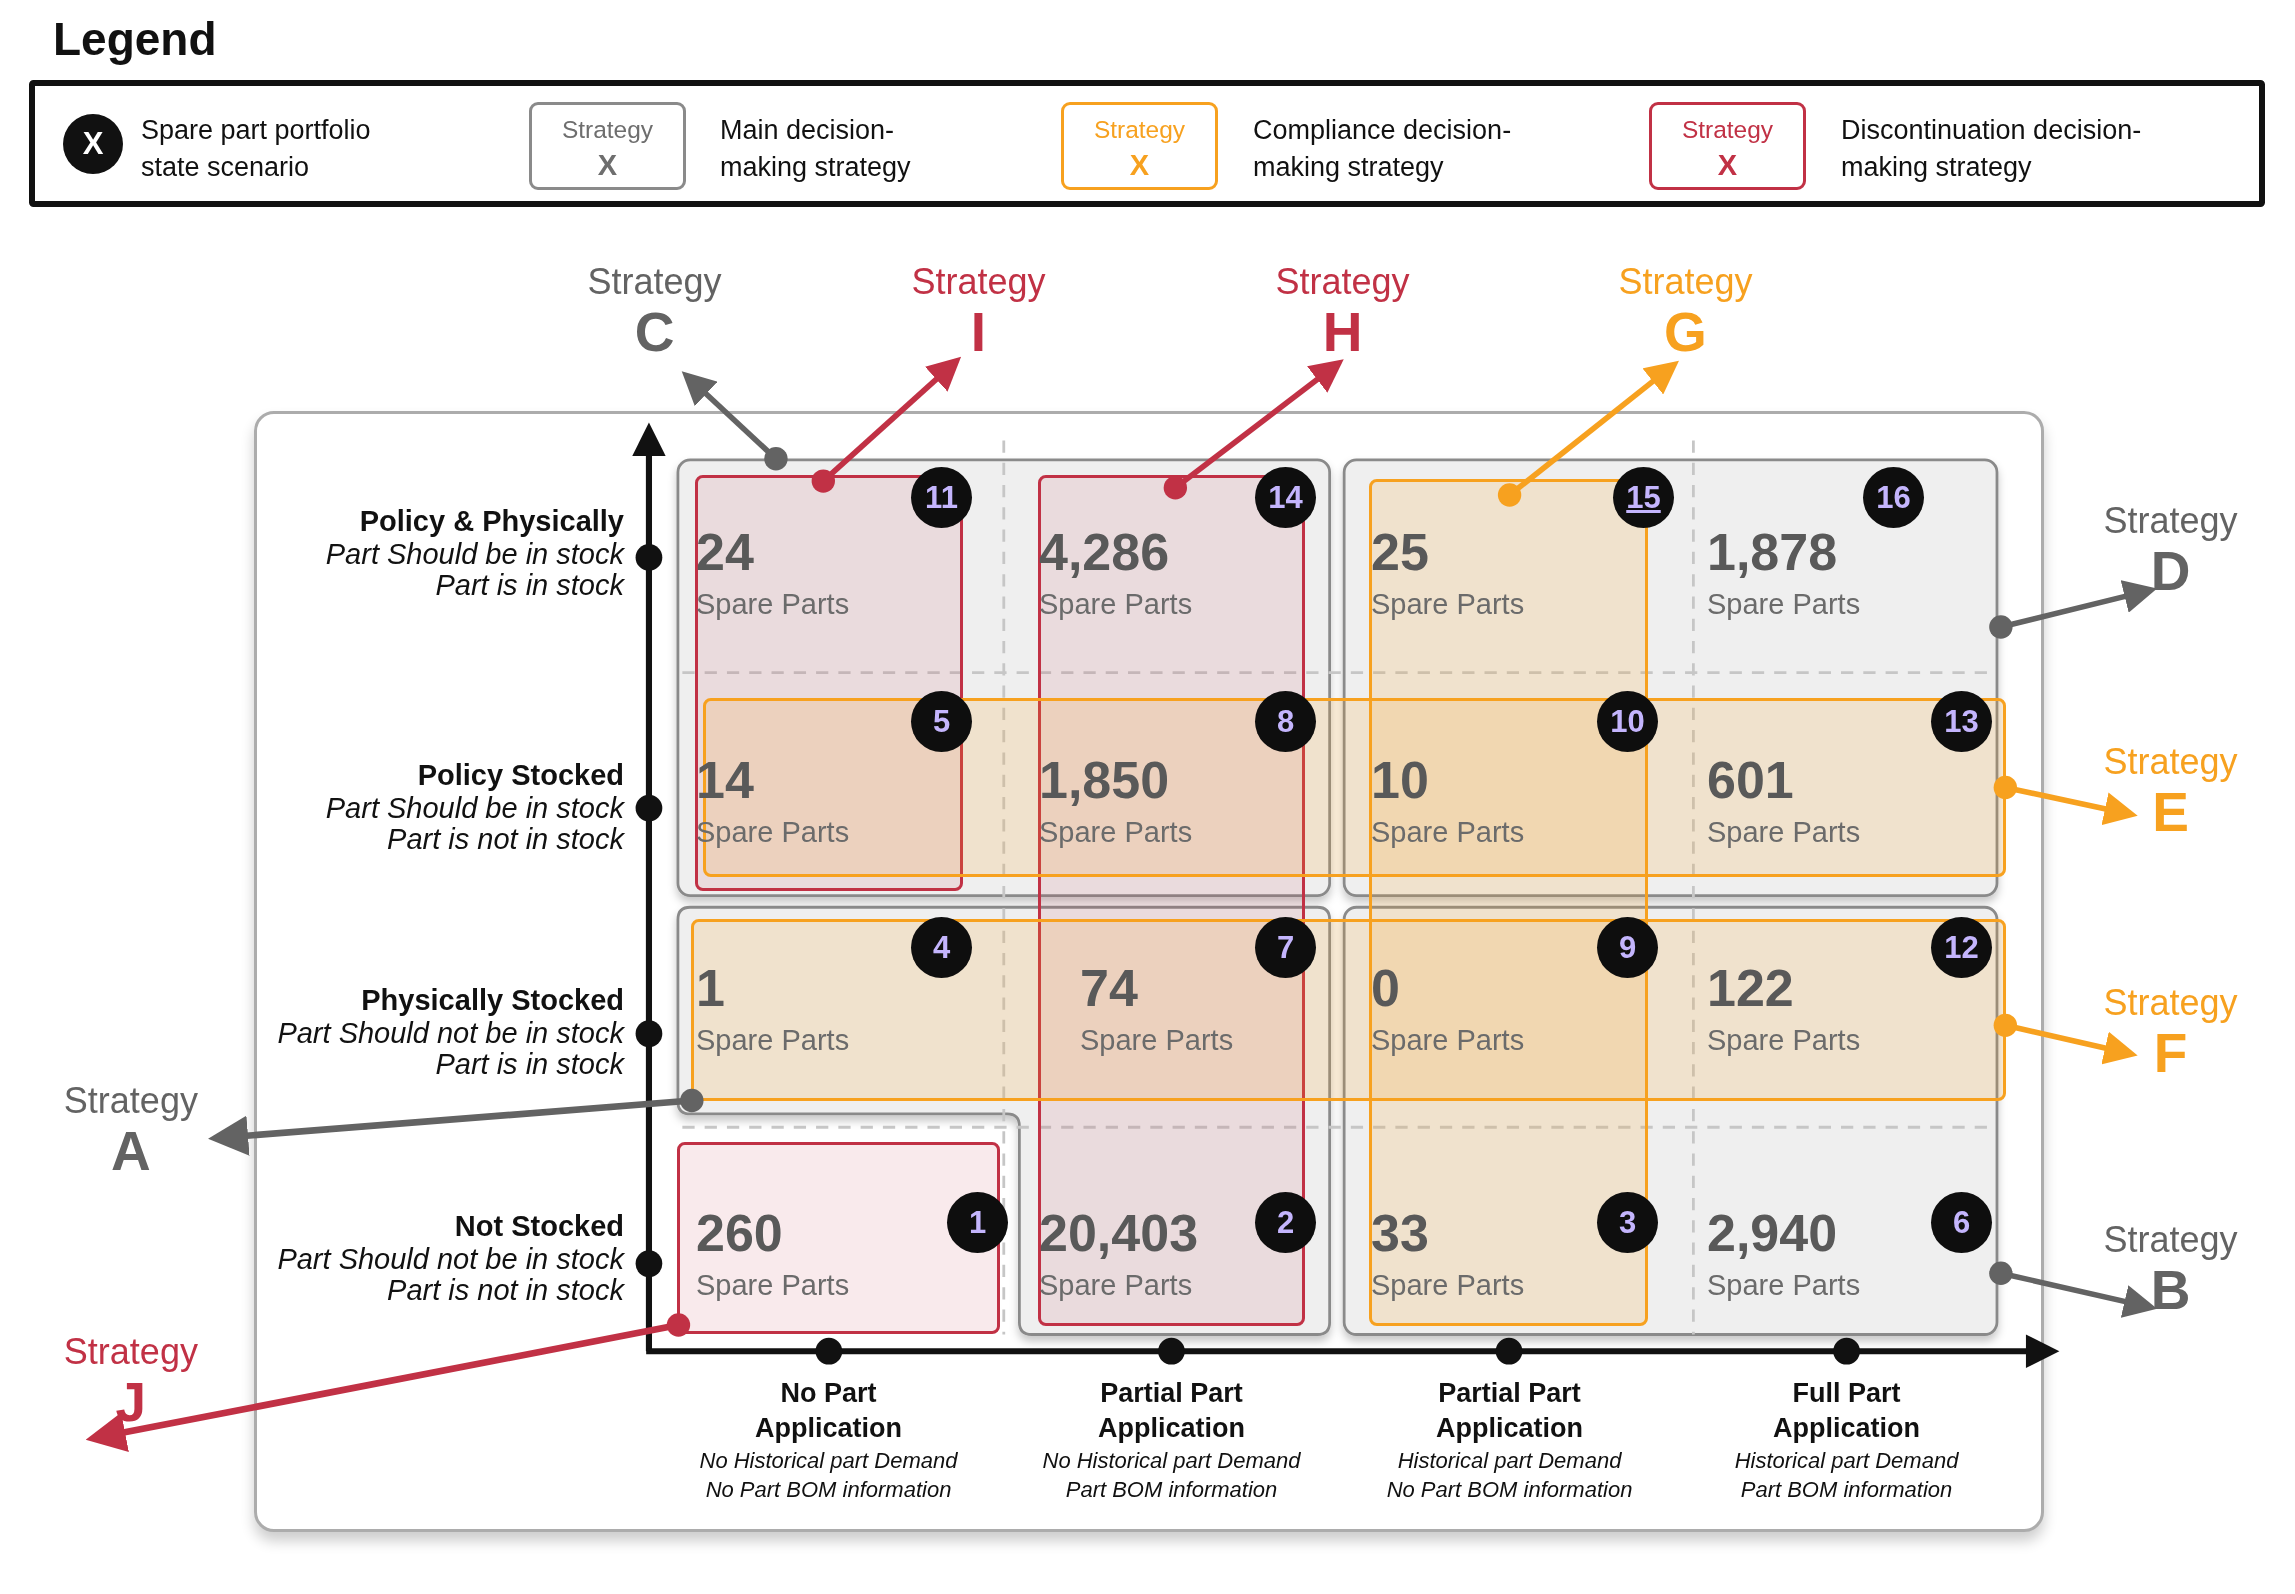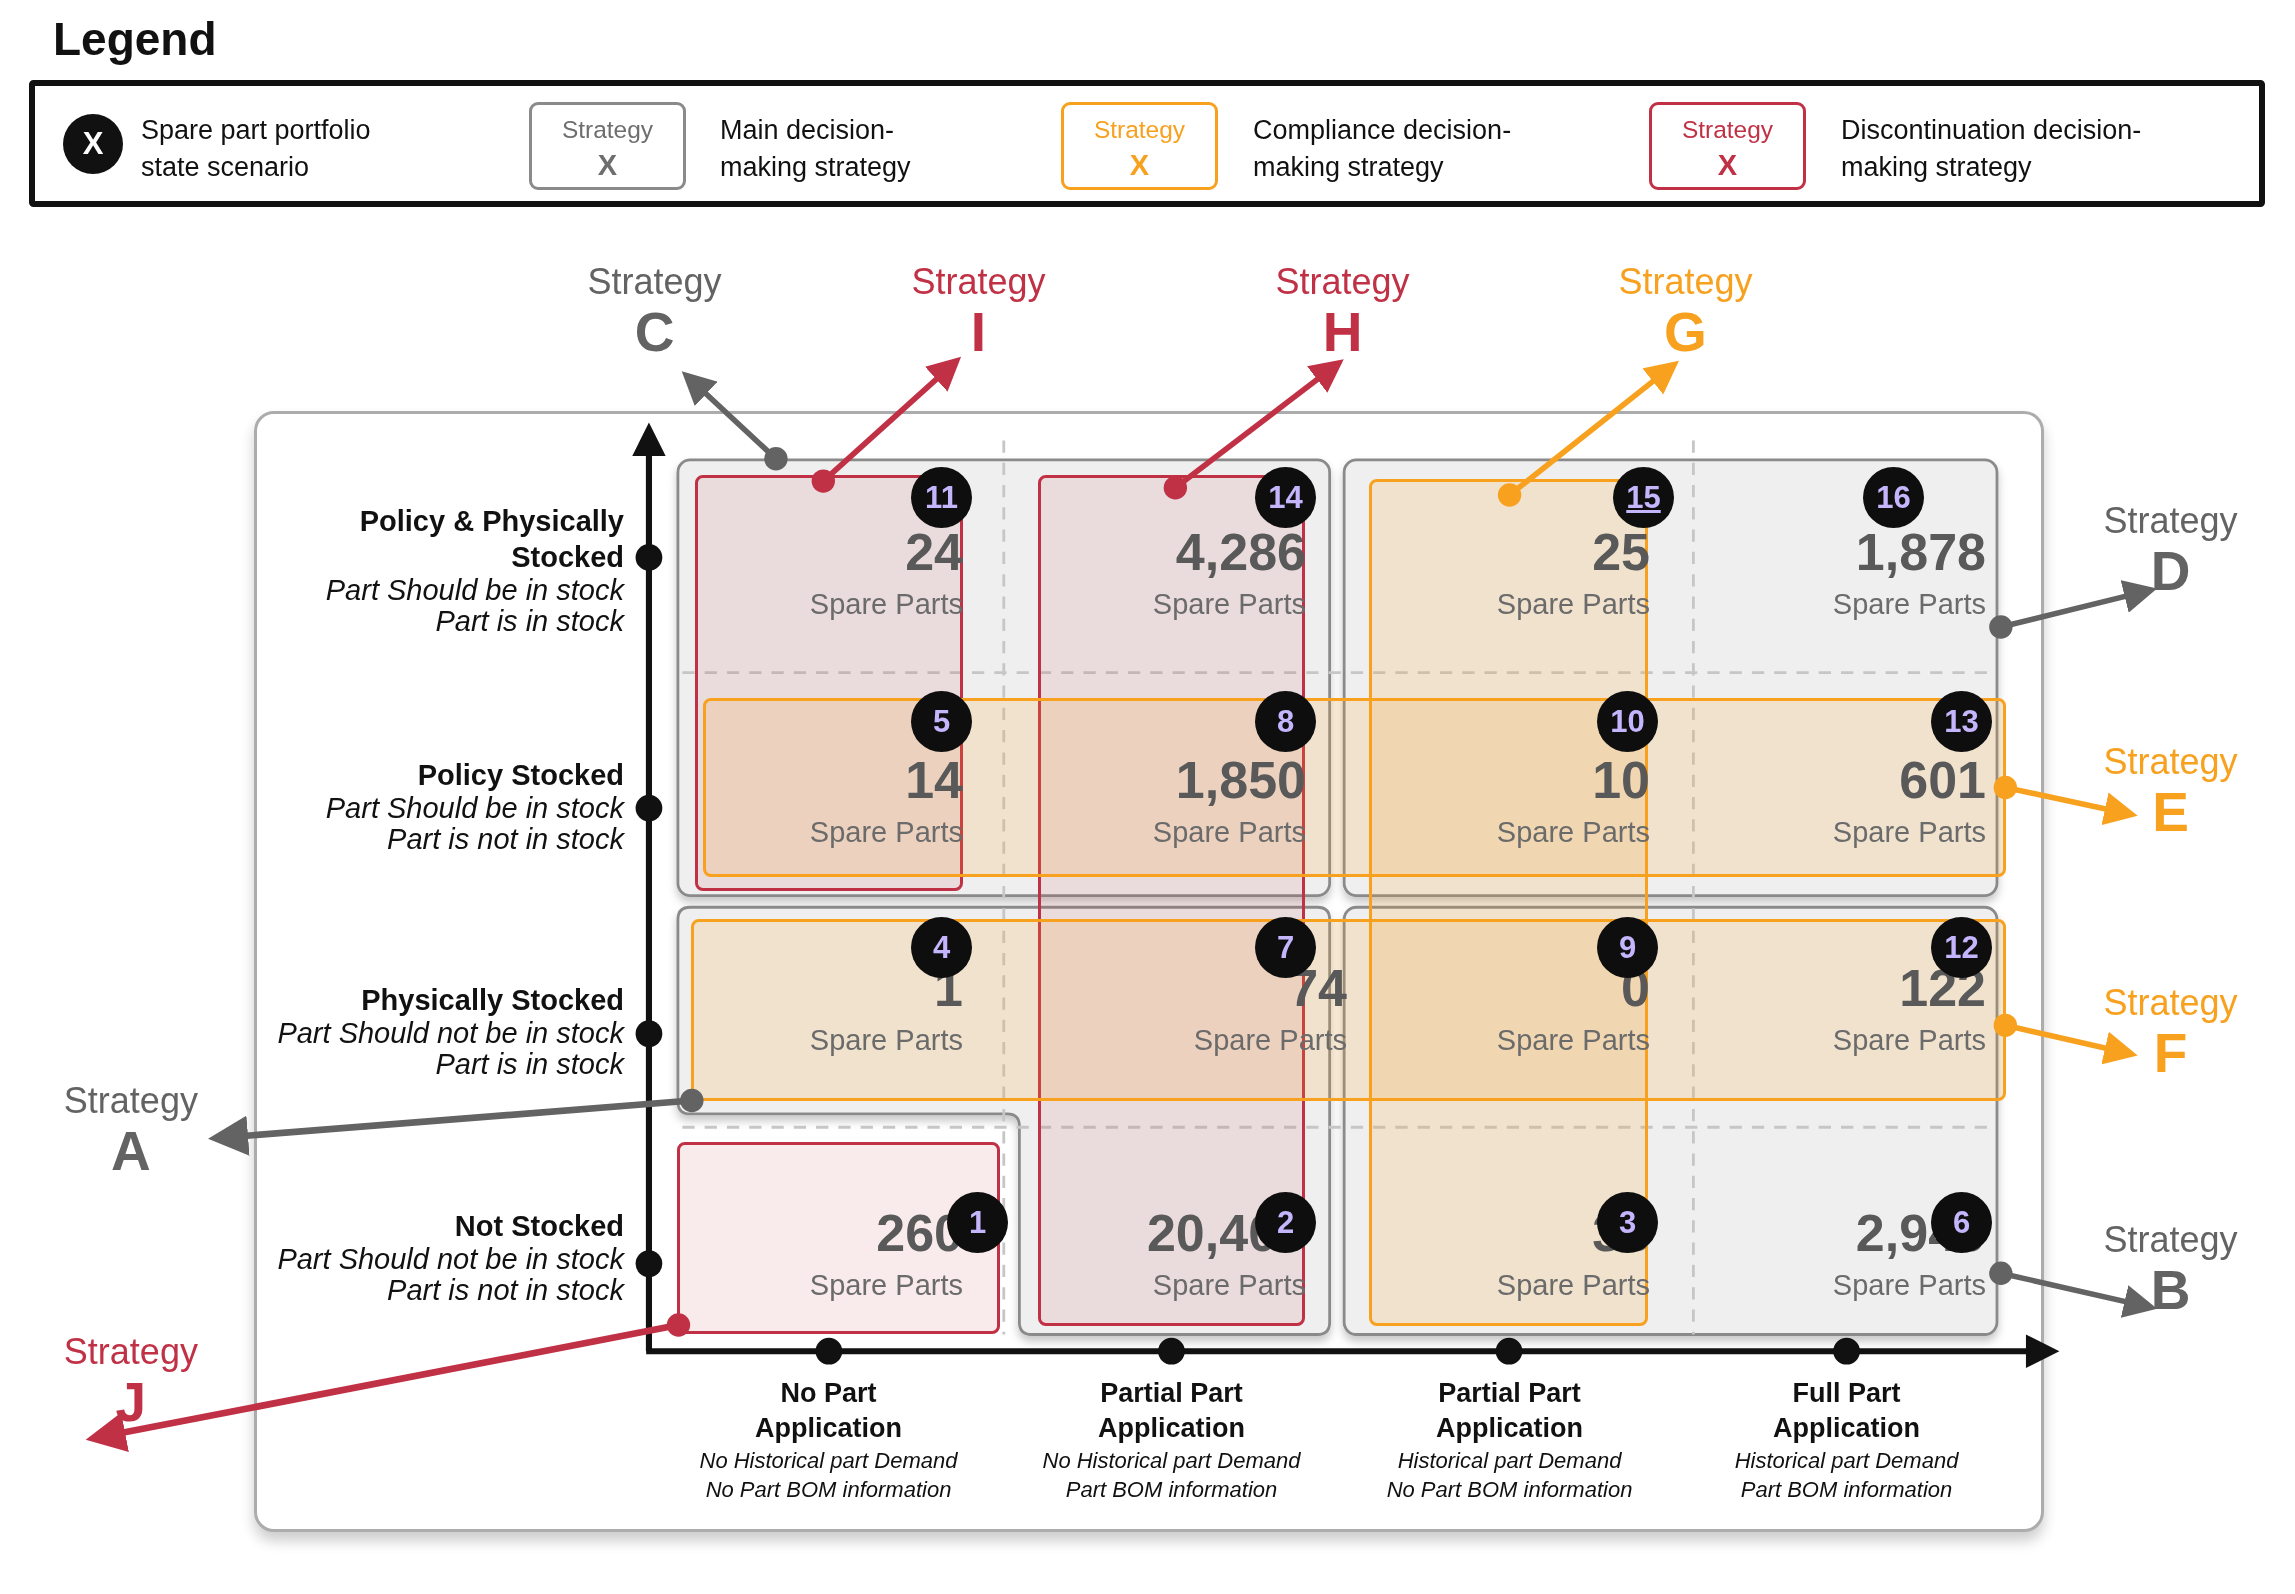--- a/index.html
+++ b/index.html
@@ -29,21 +29,21 @@
   svg.layer{position:absolute;left:0;top:0;width:2295px;height:1595px;}
   .layer-base{z-index:2;}
   .layer-arrows{z-index:6;}
 
   
   .region{position:absolute;border-radius:7.8px;box-sizing:border-box;z-index:3;}
   .rg-red{border:3.3px solid #C13145;background:rgba(193,49,69,0.10);}
   .rg-orange{border:3.3px solid #F7A11F;background:rgba(247,161,31,0.16);}
 
   
-  .cell{position:absolute;text-align:right;z-index:4;}
+  .cell{position:absolute;text-align:left;z-index:4;}
   .cell .num{font-size:52px;font-weight:700;color:#595959;line-height:62px;}
   .cell .unit{font-size:29px;color:#6B6B6B;line-height:42px;}
   .badge{position:absolute;width:61px;height:61px;border-radius:50%;background:#0E0E0E;
          color:#c4b5fd;font-size:31px;font-weight:700;display:flex;align-items:center;
          justify-content:center;z-index:5;}
 
   
   .row-label{position:absolute;width:474px;text-align:right;z-index:4;}
   .row-label .t{font-size:29px;font-weight:700;color:#111;line-height:36px;}
   .row-label .s{font-size:29px;font-style:italic;color:#111;line-height:31px;}
@@ -227,21 +227,20 @@
   <div class="badge" style="left:1255px;top:917px;">7</div>
   <div class="badge" style="left:1597px;top:917px;">9</div>
   <div class="badge" style="left:1931px;top:917px;">12</div>
   <div class="badge" style="left:947px;top:1192px;">1</div>
   <div class="badge" style="left:1255px;top:1192px;">2</div>
   <div class="badge" style="left:1597px;top:1192px;">3</div>
   <div class="badge" style="left:1931px;top:1192px;">6</div>
 
   <div class="row-label" style="left:150px;top:503px;">
     <div class="t">Policy &amp; Physically</div>
-    <div class="t">Stocked</div>
     <div class="s">Part Should be in stock</div>
     <div class="s">Part is in stock</div>
   </div>
   <div class="row-label" style="left:150px;top:757px;">
     <div class="t">Policy Stocked</div>
 
     <div class="s">Part Should be in stock</div>
     <div class="s">Part is not in stock</div>
   </div>
   <div class="row-label" style="left:150px;top:982px;">

